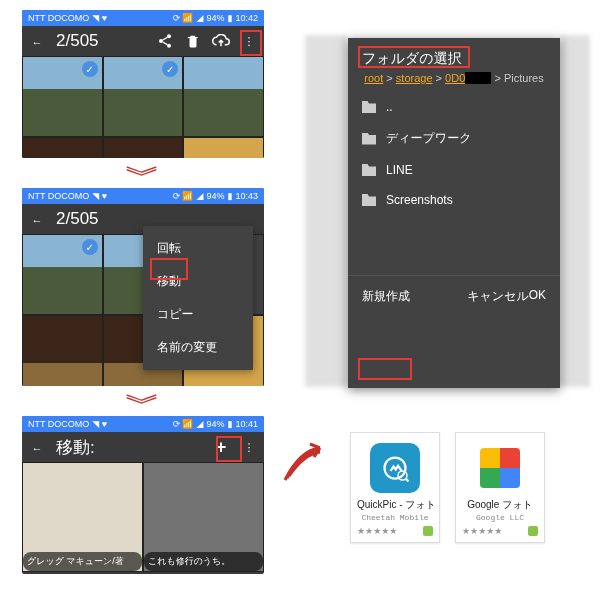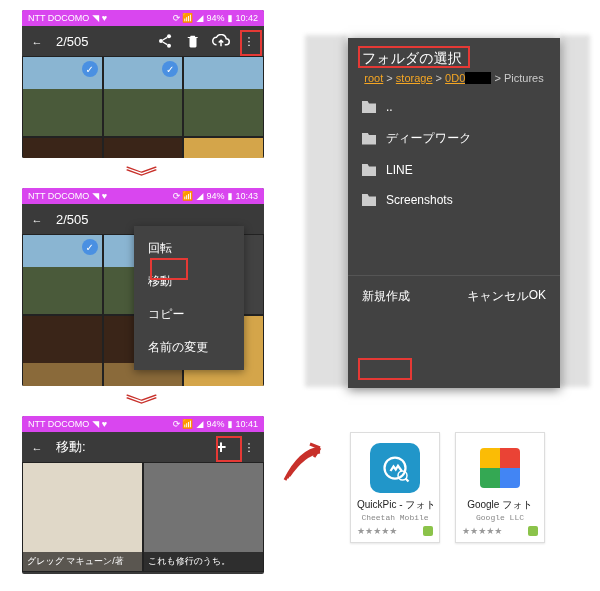--- a/index.html
+++ b/index.html
@@ -1,37 +1,37 @@
 <!DOCTYPE html>
 <html><head>
 <meta charset="utf-8">
 <style>
   * { box-sizing: border-box; margin: 0; padding: 0; }
   body { font-family: -apple-system, sans-serif; background: #fff; width: 600px; height: 591px; position: relative; font-size: 11px; }
   
   .phone { position: absolute; background: #3a3a3a; color: #fff; overflow: hidden; border-radius: 2px; }
   
-  .status-bar { display: flex; justify-content: space-between; align-items: center; height: 16px; padding: 0 6px; font-size: 9px; background: #d946ef; }
+  .status-bar { display: flex; justify-content: space-between; align-items: center; height: 16px; padding: 0 6px; font-size: 9px; background: #3b82f6; }
   .status-left, .status-right { display: flex; align-items: center; gap: 3px; }
   
   .topbar { display: flex; align-items: center; height: 30px; padding: 0 6px; background: #3a3a3a; gap: 10px; }
-  .topbar .title { font-size: 13px; flex: 0 0 auto; }
+  .topbar .title { font-size: 17px; flex: 0 0 auto; }
   .topbar .spacer { flex: 1; }
   .icon-btn { width: 18px; height: 18px; display: flex; align-items: center; justify-content: center; cursor: pointer; }
   
   .thumbs { display: flex; flex-wrap: wrap; }
   .thumb { width: 33.33%; aspect-ratio: 1/1; background: #6b5a42; border: 1px solid #222; position: relative; }
   .thumb.castle { background: linear-gradient(#8ab5d2 40%, #4a5a3a 40%); }
   .thumb.room { background: linear-gradient(#3a2518 60%, #8a6a3a 60%); }
   .thumb.bright { background: #d4a54a; }
   .thumb.book { background: #e0d8c8; }
   .thumb.dark-book { background: #737373; }
   .check-badge { position: absolute; top: 4px; right: 4px; width: 16px; height: 16px; background: #4a90e2; border-radius: 50%; display: flex; align-items: center; justify-content: center; color: #fff; font-size: 10px; }
   
-  .menu-popup { position: absolute; right: 20px; top: 38px; background: #424242; width: 110px; padding: 6px 0; z-index: 5; box-shadow: 0 2px 8px rgba(0,0,0,.4); }
+  .menu-popup { position: absolute; right: 11px; top: 38px; background: #424242; width: 110px; padding: 6px 0; z-index: 5; box-shadow: 0 2px 8px rgba(0,0,0,.4); }
   .menu-item { padding: 8px 14px; font-size: 12px; cursor: pointer; }
   
   .dialog { position: absolute; background: #424242; color: #fff; box-shadow: 0 2px 10px rgba(0,0,0,.5); }
   .dialog-title { padding: 12px 14px 4px; font-size: 14px; }
   .breadcrumb { padding: 0 14px 8px; font-size: 11px; color: #ccc; text-align: center; }
   .breadcrumb .link { color: #f5a623; text-decoration: underline; }
   .folder-row { display: flex; align-items: center; gap: 10px; padding: 8px 14px; cursor: pointer; font-size: 12px; }
   .folder-icon { width: 14px; height: 12px; background: #ccc; clip-path: polygon(0 0, 40% 0, 50% 20%, 100% 20%, 100% 100%, 0 100%); }
   .dialog-btns { display: flex; justify-content: flex-start; padding: 12px 14px; font-size: 12px; border-top: 1px solid #555; margin-top: 60px; }
   .dialog-btns .sp { flex: 1; }
@@ -45,21 +45,21 @@
   .app-card { position: absolute; width: 90px; background: #fff; border: 1px solid #ddd; padding: 10px 6px 6px; text-align: center; font-size: 9px; color: #333; box-shadow: 0 1px 2px rgba(0,0,0,.1); }
   .app-card .app-icon { width: 50px; height: 50px; margin: 0 auto 6px; border-radius: 10px; }
   .app-card .name { font-size: 10px; color: #222; line-height: 1.2; white-space: nowrap; overflow: hidden; }
   .app-card .dev { color: #888; font-size: 8px; margin-top: 2px; white-space: nowrap; overflow: hidden; font-family: Liberation Mono, monospace; }
   .stars { color: #999; font-size: 9px; margin-top: 4px; text-align: left; display: flex; justify-content: space-between; align-items: center; }
   .pinwheel { background: #fff; position: relative; }
   .pinwheel::before { content: ''; position: absolute; inset: 5px; background: conic-gradient(#ea4335 0 90deg, #4285f4 90deg 180deg, #34a853 180deg 270deg, #fbbc05 270deg 360deg); clip-path: polygon(50% 50%, 50% 0, 100% 0, 100% 50%, 50% 50%, 100% 50%, 100% 100%, 50% 100%, 50% 50%, 50% 100%, 0 100%, 0 50%, 50% 50%, 0 50%, 0 0, 50% 0); border-radius: 4px; }
   
   .side-blur { position: absolute; background: #888; filter: blur(2px); opacity: .25; }
   
-  .caption-strip { position: absolute; bottom: 0; left: 0; right: 0; background: rgba(0,0,0,.6); padding: 3px 4px; font-size: 9px; white-space: nowrap; overflow: hidden; }
+  .caption-strip { position: absolute; bottom: 0; left: 0; right: 0; background: rgba(0,0,0,.6); padding: 3px 4px; font-size: 9px; white-space: nowrap; overflow: hidden; border-radius: 8px; }
 </style>
 </head>
 <body>
 
 <div class="phone" style="left:22px; top:10px; width:242px; height:148px;">
   <div class="status-bar">
     <div class="status-left">
         <span>NTT DOCOMO</span>
         <span>◥ ♥</span>
       </div>

